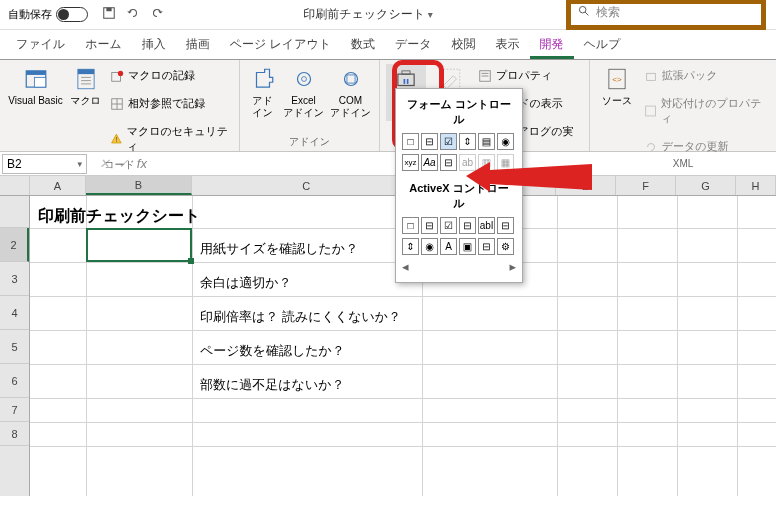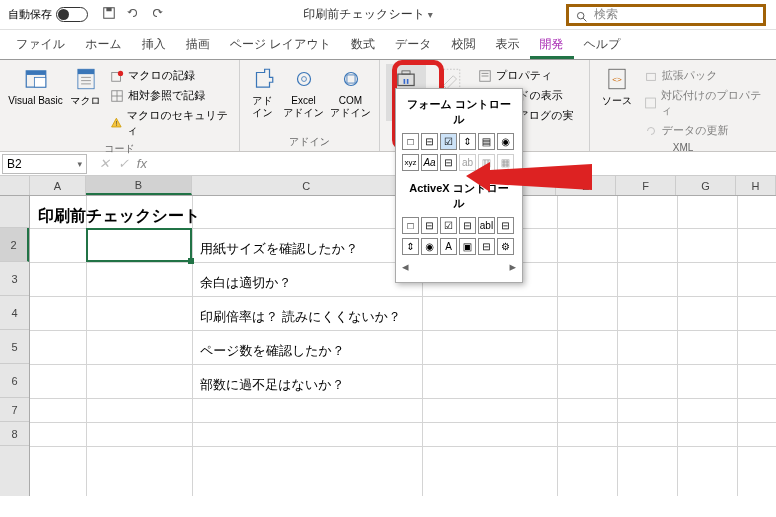--- a/index.html
+++ b/index.html
@@ -5,34 +5,34 @@
 * { box-sizing: border-box; margin: 0; padding: 0; }
 body { font-family: "Meiryo UI", "Segoe UI", sans-serif; font-size: 12px; background: #fff; width: 776px; height: 517px; overflow: hidden; }
 .titlebar { background: #fff; height: 30px; display: flex; align-items: center; border-bottom: 1px solid #e0e0e0; }
 .autosave { display: flex; align-items: center; gap: 4px; padding: 0 8px; font-size: 11px; }
 .toggle { width: 32px; height: 15px; border: 1px solid #333; border-radius: 8px; position: relative; background: #fff; }
 .toggle::after { content: ""; position: absolute; left: 1px; top: 1px; width: 11px; height: 11px; border-radius: 50%; background: #333; }
 .qat { display: flex; gap: 10px; padding: 0 6px; }
 .qat svg { width: 14px; height: 14px; }
 .doc-title { flex: 1; text-align: center; font-size: 12px; color: #333; }
 .doc-title::after { content: " ▾"; font-size: 10px; color: #666; }
-.searchbox { display: flex; align-items: flex-end; border: 3px solid #a16207; background: #fff; height: 22px; width: 200px; margin-right: 10px; padding: 0 6px; gap: 6px; }
+.searchbox { display: flex; align-items: flex-start; border: 5px solid #a16207; background: #fff; height: 31px; width: 200px; margin-right: 10px; padding: 0 6px; gap: 6px; }
 .searchbox svg { width: 13px; height: 13px; }
 .tabs { display: flex; background: #fff; border-bottom: 1px solid #999; height: 30px; padding-left: 6px; }
 .tab { padding: 6px 10px 8px; font-size: 12px; color: #444; cursor: pointer; }
 .tab.active { color: #a21caf; border-bottom: 3px solid #217346; font-weight: 500; }
 .ribbon { display: flex; background: #f3f2f1; height: 92px; border-bottom: 1px solid #c8c6c4; position: relative; }
 .group { display: flex; flex-direction: column; border-right: 1px solid #d0d0d0; padding: 4px 6px 2px; }
 .group-body { display: flex; align-items: flex-start; gap: 2px; flex: 1; }
 .group-label { text-align: center; font-size: 10px; color: #666; padding: 2px 0 0; }
 .bigbtn { display: flex; flex-direction: column; align-items: center; width: 48px; padding: 2px; cursor: pointer; font-size: 10px; line-height: 1.2; text-align: center; }
 .bigbtn svg { width: 26px; height: 26px; margin-bottom: 3px; }
 .smallrow { display: flex; align-items: center; gap: 4px; font-size: 11px; padding: 2px 4px; cursor: pointer; }
 .smallrow svg { width: 14px; height: 14px; }
-.vstack { display: flex; flex-direction: column; gap: 1px; }
+.vstack { display: flex; flex-direction: column; gap: 9px; }
 .insert-highlight { position: absolute; left: 392px; top: 0px; width: 52px; height: 90px; border: 5px solid #d22; border-radius: 10px; z-index: 10; pointer-events: none; }
 .insert-btn { background: #ddd; }
 .dropdown { position: absolute; left: 395px; top: 88px; background: #fff; border: 1px solid #aaa; box-shadow: 2px 2px 6px rgba(0,0,0,0.3); padding: 6px; z-index: 20; width: 128px; }
 .dropdown-title { font-weight: bold; font-size: 11px; padding: 2px 2px 4px; text-align: center; }
 .iconrow { display: flex; gap: 2px; padding: 2px 0; justify-content: flex-start; }
 .iconrow .cell { width: 17px; height: 17px; border: 1px solid #888; display: flex; align-items: center; justify-content: center; font-size: 10px; cursor: pointer; }
 .sliderbar { display: flex; justify-content: space-between; padding: 2px 0; font-size: 13px; color: #666; }
 .arrow { position: absolute; left: 466px; top: 148px; z-index: 30; pointer-events: none; }
 .namebox-row { display: flex; align-items: center; height: 24px; border-bottom: 1px solid #ccc; background: #fff; }
 .namebox { width: 85px; border: 1px solid #bbb; height: 20px; margin: 0 2px; padding: 0 4px; font-size: 12px; display: flex; align-items: center; justify-content: space-between; }

